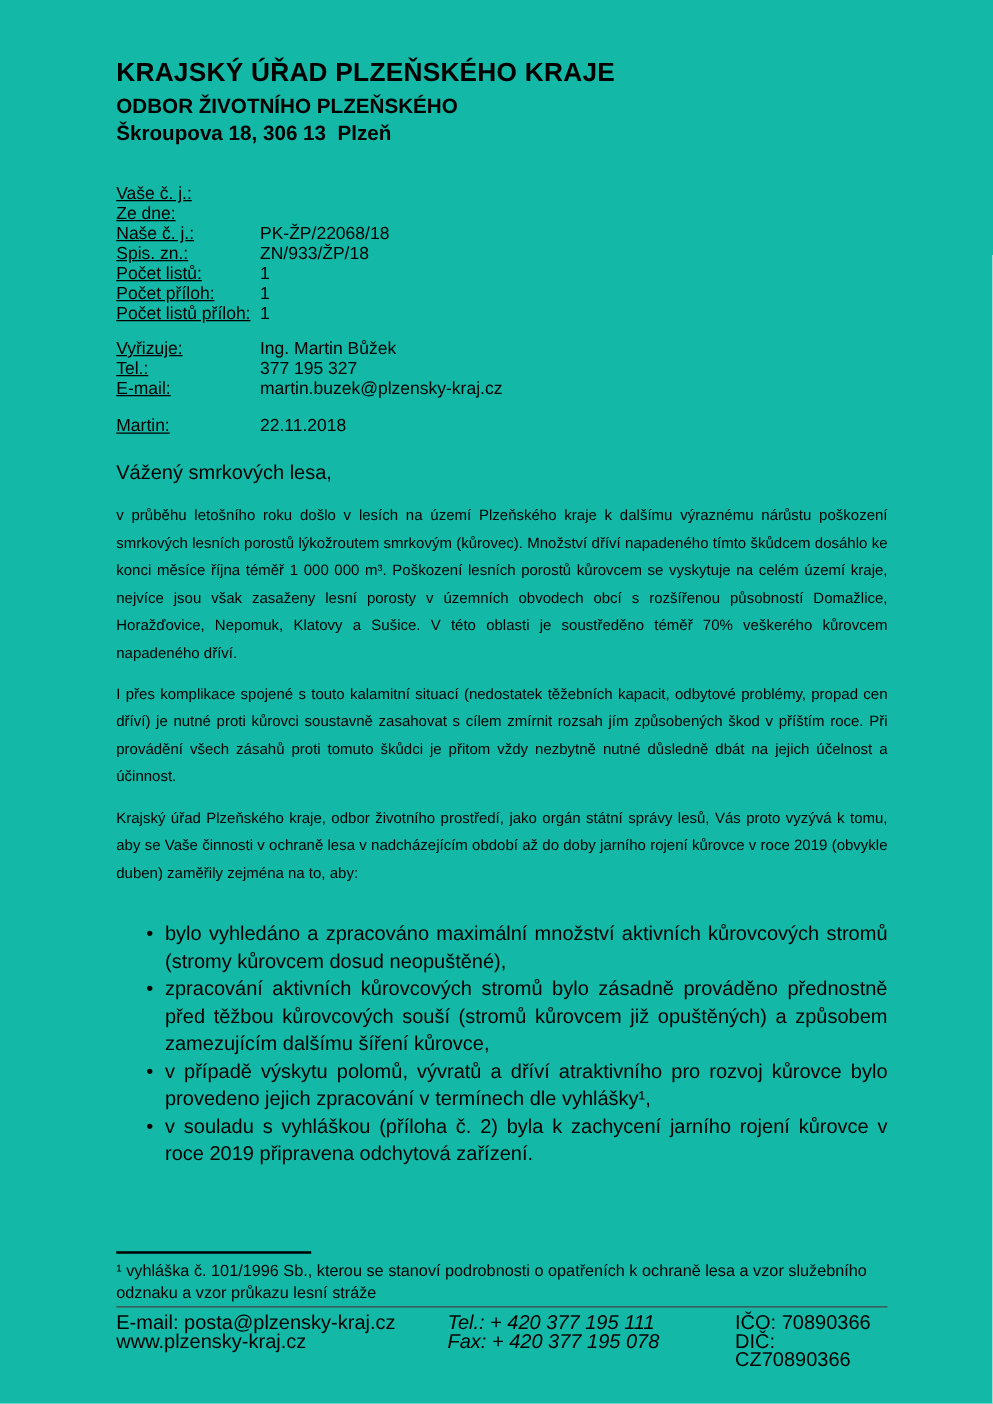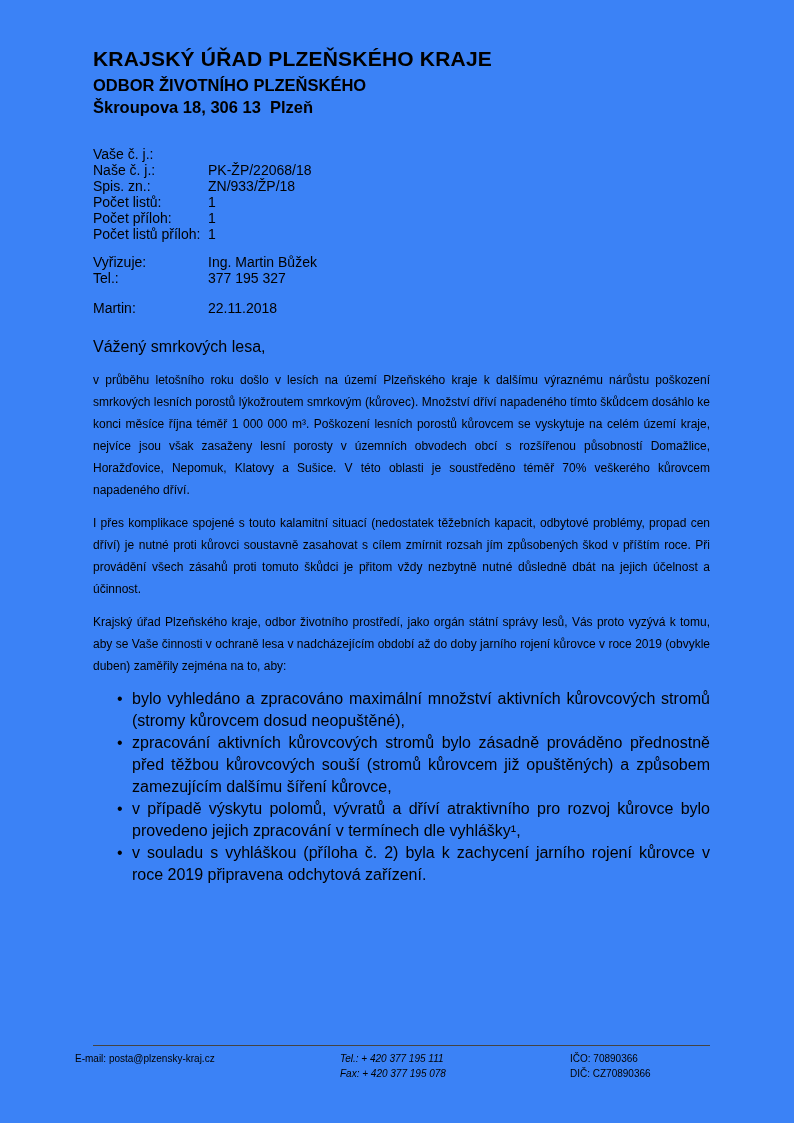--- a/index.html
+++ b/index.html
@@ -7,21 +7,21 @@
   html, body { background: #ffffff; }
   body {
     font-family: "Liberation Sans", "DejaVu Sans", sans-serif;
     color: #000000;
     -webkit-font-smoothing: antialiased;
   }
   .page {
     position: relative;
     width: 794px;
     height: 1123px;
-    background: #3b82f6;
+    background: #14b8a6;
     overflow: hidden;
   }
   .content {
     position: absolute;
     left: 93px;
     right: 84px;
     top: 0;
   }
   
   .letterhead { margin-top: 44px; }
@@ -33,38 +33,38 @@
   }
   .department-name, .office-address {
     font-size: 16.5px;
     line-height: 22px;
     font-weight: bold;
     white-space: pre-wrap;
   }
   
   .ref-block { margin-top: 28px; }
   .meta-row { display: flex; font-size: 14px; line-height: 16px; }
-  .meta-row .lbl { flex: 0 0 115px; }
+  .meta-row .lbl { flex: 0 0 115px; text-decoration: underline; }
   .meta-row .val { flex: 1; }
   .contact-block { margin-top: 12px; }
   .date-row { margin-top: 14px; }
   
   .salutation {
     margin-top: 20px;
     font-size: 16px;
     line-height: 22px;
   }
   .body-p {
     margin-top: 11px;
     font-size: 12px;
     line-height: 22px;
     text-align: justify;
   }
   ul.bullet-list {
-    margin-top: 11px;
+    margin-top: 28px;
     list-style: none;
   }
   ul.bullet-list li {
     position: relative;
     padding-left: 39px;
     font-size: 16px;
     line-height: 22px;
     text-align: justify;
   }
   ul.bullet-list li::before {
@@ -94,25 +94,25 @@
   .footer-sep {
     position: absolute;
     left: 93px;
     right: 84px;
     top: 1045px;
     height: 1px;
     background: #444444;
   }
   .page-footer {
     position: absolute;
-    left: 75px;
+    left: 93px;
     right: 84px;
     top: 1051px;
     display: flex;
-    font-size: 10px;
+    font-size: 16px;
     line-height: 15px;
   }
   .footer-col-contact { flex: 0 0 265px; }
   .footer-col-phone { flex: 0 0 230px; font-style: italic; }
   .footer-col-ids { flex: 1; }
 </style>
 </head>
 <body>
 
 <div class="page">
@@ -123,20 +123,24 @@
       <div class="department-name">ODBOR ŽIVOTNÍHO PLZEŇSKÉHO</div>
       <div class="office-address">Škroupova 18, 306 13  Plzeň</div>
     </header>
 
     <section class="ref-block">
       <div class="meta-row">
         <span class="lbl">Vaše č. j.:</span>
         <span class="val"></span>
       </div>
       <div class="meta-row">
+        <span class="lbl">Ze dne:</span>
+        <span class="val"></span>
+      </div>
+      <div class="meta-row">
         <span class="lbl">Naše č. j.:</span>
         <span class="val">PK-ŽP/22068/18</span>
       </div>
       <div class="meta-row">
         <span class="lbl">Spis. zn.:</span>
         <span class="val">ZN/933/ŽP/18</span>
       </div>
       <div class="meta-row">
         <span class="lbl">Počet listů:</span>
         <span class="val">1</span>
@@ -152,20 +156,24 @@
     </section>
 
     <section class="contact-block">
       <div class="meta-row">
         <span class="lbl">Vyřizuje:</span>
         <span class="val">Ing. Martin Bůžek</span>
       </div>
       <div class="meta-row">
         <span class="lbl">Tel.:</span>
         <span class="val">377 195 327</span>
+      </div>
+      <div class="meta-row">
+        <span class="lbl">E-mail:</span>
+        <span class="val">martin.buzek@plzensky-kraj.cz</span>
       </div>
     </section>
 
     <div class="meta-row date-row">
       <span class="lbl">Martin:</span>
       <span class="val">22.11.2018</span>
     </div>
 
     <main>
       <p class="salutation">Vážený smrkových lesa,</p>
@@ -174,26 +182,31 @@
       <p class="body-p">Krajský úřad Plzeňského kraje, odbor životního prostředí, jako orgán státní správy lesů, Vás proto vyzývá k tomu, aby se Vaše činnosti v ochraně lesa v nadcházejícím období až do doby jarního rojení kůrovce v roce 2019 (obvykle duben) zaměřily zejména na to, aby:</p>
       <ul class="bullet-list">
         <li>bylo vyhledáno a zpracováno maximální množství aktivních kůrovcových stromů (stromy kůrovcem dosud neopuštěné),</li>
         <li>zpracování aktivních kůrovcových stromů bylo zásadně prováděno přednostně před těžbou kůrovcových souší (stromů kůrovcem již opuštěných) a způsobem zamezujícím dalšímu šíření kůrovce,</li>
         <li>v případě výskytu polomů, vývratů a dříví atraktivního pro rozvoj kůrovce bylo provedeno jejich zpracování v termínech dle vyhlášky¹,</li>
         <li>v souladu s vyhláškou (příloha č. 2) byla k zachycení jarního rojení kůrovce v roce 2019 připravena odchytová zařízení.</li>
       </ul>
     </main>
   </div>
 
+  <div class="footnote-area">
+    <div class="footnote-sep"></div>
+    <div class="footnote-text">¹ vyhláška č. 101/1996 Sb., kterou se stanoví podrobnosti o opatřeních k ochraně lesa a vzor služebního odznaku a vzor průkazu lesní stráže</div>
+  </div>
 
   <div class="footer-sep"></div>
 
   <footer class="page-footer">
     <div class="footer-col-contact">
       <div>E-mail: posta@plzensky-kraj.cz</div>
+      <div>www.plzensky-kraj.cz</div>
     </div>
     <div class="footer-col-phone">
       <div>Tel.: + 420 377 195 111</div>
       <div>Fax: + 420 377 195 078</div>
     </div>
     <div class="footer-col-ids">
       <div>IČO: 70890366</div>
       <div>DIČ: CZ70890366</div>
     </div>
   </footer>

